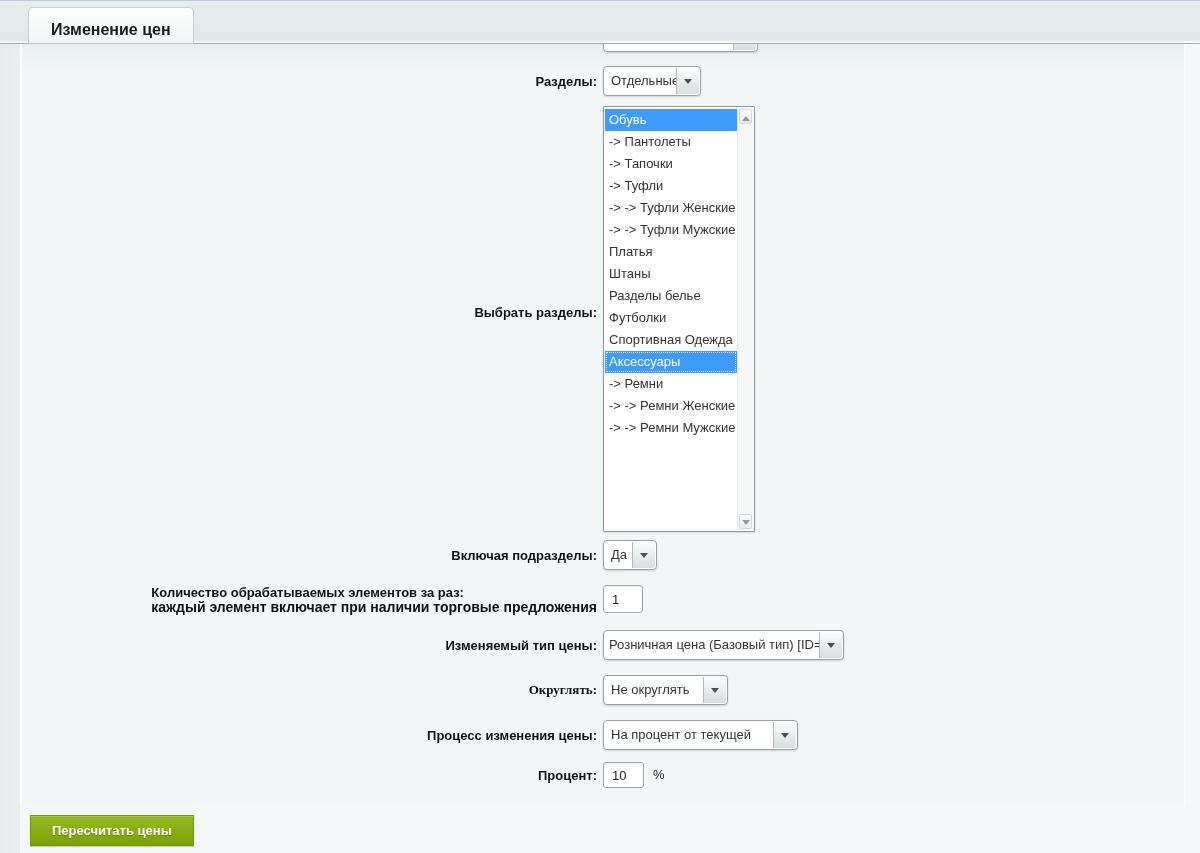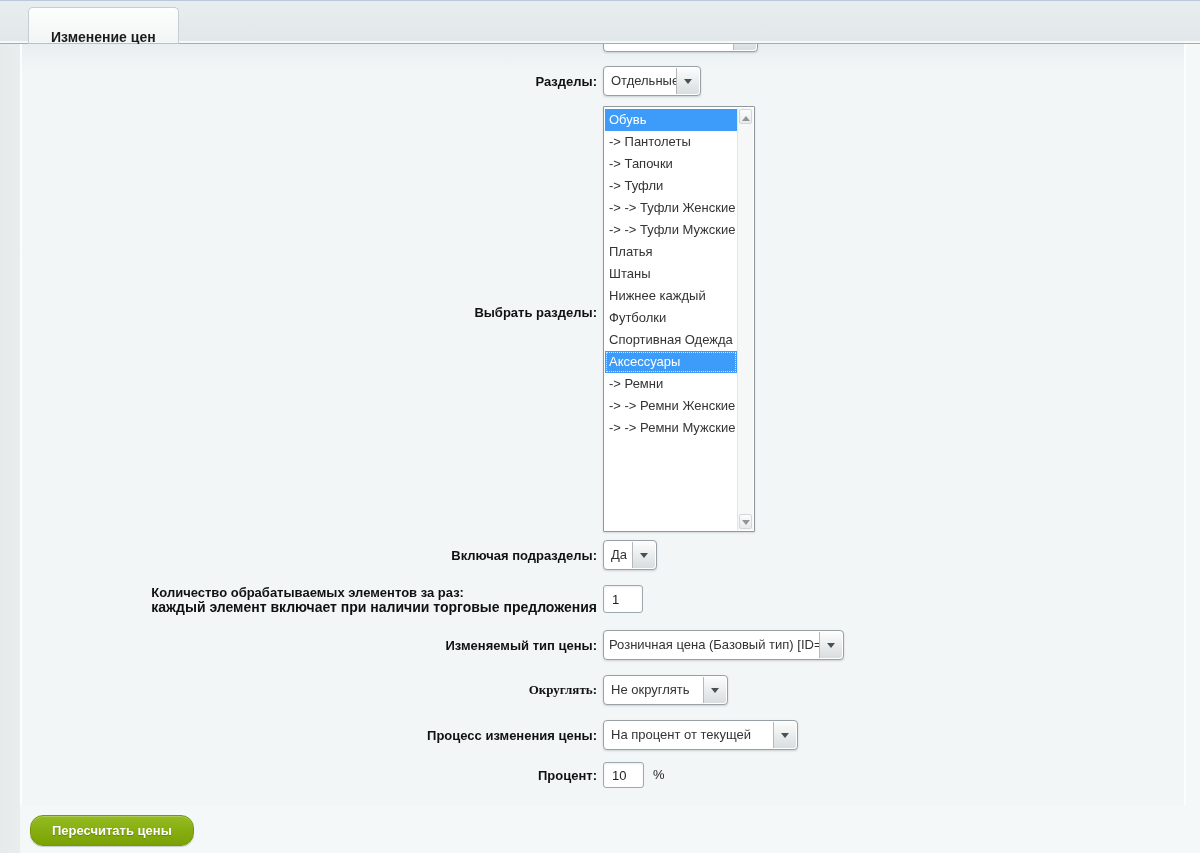--- a/index.html
+++ b/index.html
@@ -16,22 +16,22 @@
     background:linear-gradient(#e8eef0,#e2e8ea);
     border-top:1px solid #b7c9db;
     border-bottom:1px solid #a5adb0;
     box-shadow:inset 0 -2px 0 #f6f9f9;
   }
   .tab {
     position:absolute; left:28px; bottom:-1px; height:37px;
     background:linear-gradient(#fdfefe,#f2f5f5);
     border:1px solid #c5ced0; border-bottom:1px solid #b9c1c3;
     border-radius:5px 5px 0 0;
-    padding:12px 22px; line-height:35px;
-    font-size:14px; font-weight:bold; color:#1b1b1b;
+    padding:4px 22px; line-height:35px;
+    font-size:16px; font-weight:bold; color:#1b1b1b;
     cursor:pointer;
   }
 
   
   .left-gutter {
     position:absolute; left:0; top:44px; bottom:0; width:20px;
     background:linear-gradient(90deg,#e6eaeb,#e9edee);
   }
   .edge-white-l { position:absolute; left:20px; top:44px; bottom:48px; width:2px; background:#fcfdfd; }
   .edge-white-r { position:absolute; left:1184px; top:44px; height:761px; width:2px; background:#fcfdfd; }
@@ -114,21 +114,21 @@
     width:0; height:0; border:4px solid transparent; border-top:5px solid #8f979a;
   }
 
   .suffix { position:absolute; font-size:13px; color:#222; }
 
   
   .green-btn {
     position:absolute; left:30px; top:815px; height:31px;
     padding:0 21px;
     background:linear-gradient(#94bb20,#7aa203);
-    border:1px solid #73990a; border-radius:13px;
+    border:1px solid #73990a; border-radius:0;
     font-family:inherit; font-size:13px; font-weight:bold; color:#fff;
     text-shadow:0 1px 1px rgba(60,80,0,.45);
     box-shadow:0 1px 1px rgba(0,0,0,.18), inset 0 1px 0 rgba(255,255,255,.25);
     cursor:pointer;
   }
 </style>
 </head>
 <body>
 
 <div class="page">
@@ -162,21 +162,21 @@
     <div class="listbox">
       <div class="lb-items">
         <div class="li sel">Обувь</div>
         <div class="li">-&gt; Пантолеты</div>
         <div class="li">-&gt; Тапочки</div>
         <div class="li">-&gt; Туфли</div>
         <div class="li">-&gt; -&gt; Туфли Женские</div>
         <div class="li">-&gt; -&gt; Туфли Мужские</div>
         <div class="li">Платья</div>
         <div class="li">Штаны</div>
-        <div class="li">Нижнее каждый</div>
+        <div class="li">Разделы белье</div>
         <div class="li">Футболки</div>
         <div class="li">Спортивная Одежда</div>
         <div class="li sel focus">Аксессуары</div>
         <div class="li">-&gt; Ремни</div>
         <div class="li">-&gt; -&gt; Ремни Женские</div>
         <div class="li">-&gt; -&gt; Ремни Мужские</div>
       </div>
       <div class="lb-scroll">
         <div class="sb-btn up">
             <i class="tri-up-sm"></i>

